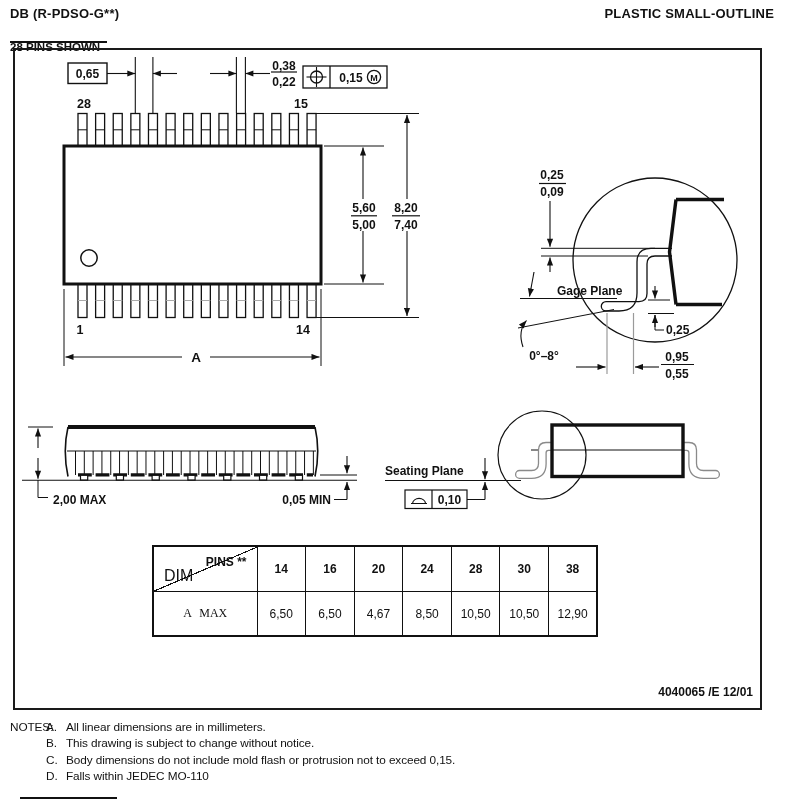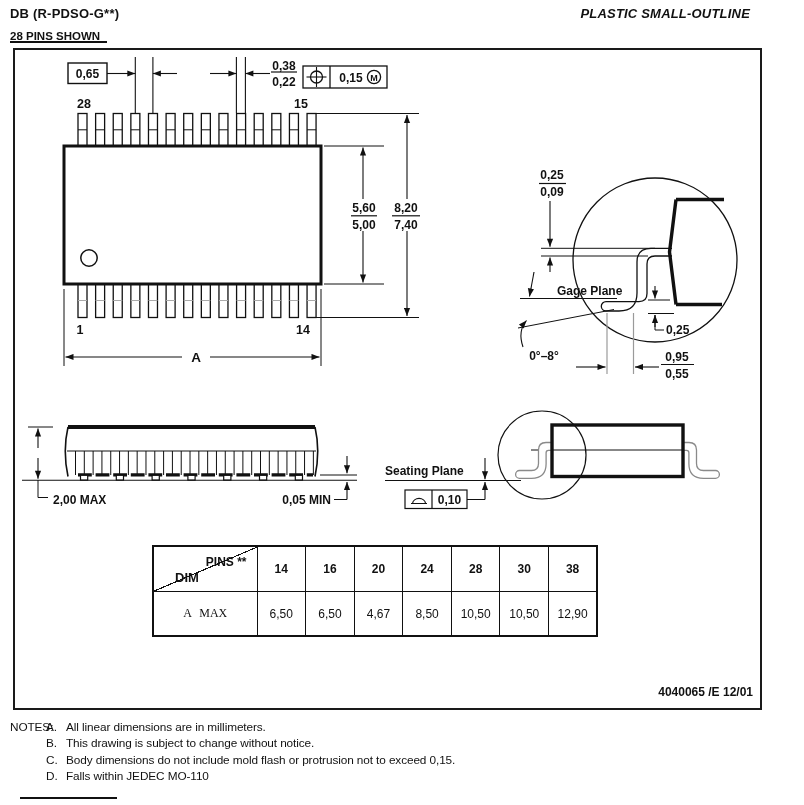--- a/index.html
+++ b/index.html
@@ -14,32 +14,32 @@
   text.pin{font-size:12.5px;font-weight:bold;}
   text.big{font-size:13.5px;font-weight:bold;}
   text.mm{font-size:9px;font-weight:bold;}
   
   .tblwrap{position:absolute;left:152px;top:545px;}
   table.pins{border-collapse:collapse;table-layout:fixed;background:#b91c1c;}
   table.pins td{border:1.2px solid #111;text-align:center;font-size:12px;padding:0;height:43px;background:#fff;}
   table.pins tr.hdr td{font-weight:bold;height:44px;}
   td.corner{position:relative;background:linear-gradient(to bottom right,#fff 49.4%,#111 49.4%,#111 50.8%,#fff 50.8%) !important;}
   .corner-top{position:absolute;top:8px;right:10px;font-weight:bold;font-size:12px;}
-  .corner-bot{position:absolute;bottom:6px;left:21px;font-weight:bold;font-size:13px;}
+  .corner-bot{position:absolute;bottom:6px;left:10px;font-weight:normal;font-size:16px;}
   td.rowlab{font-weight:normal;word-spacing:5px;font-family:Liberation Serif, serif;}
   
   .notes{position:absolute;left:10px;top:719px;font-size:11.8px;letter-spacing:-.1px;}
   .noterow{display:grid;grid-template-columns:36px 20px auto;line-height:16.4px;}
 </style>
 </head>
 <body>
 
 <div class="abs title" style="left:10px;top:6px;">DB (R-PDSO-G**)</div>
-<div class="abs title" style="right:54px;top:6px;font-style:italic;">PLASTIC SMALL-OUTLINE</div>
-<div class="abs subtitle" style="left:10px;top:30px;">28 PINS SHOWN</div>
+<div class="abs title" style="right:30px;top:6px;">PLASTIC SMALL-OUTLINE</div>
+<div class="abs subtitle" style="left:10px;top:41px;">28 PINS SHOWN</div>
 <div class="abs rule" style="left:10px;top:40.5px;width:97px;height:2px;"></div>
 
 <div class="abs frame" style="left:13px;top:48px;width:745px;height:658px;"></div>
 
 <div class="abs rule" style="left:20px;top:797px;width:97px;height:1.5px;"></div>
 
 <svg class="abs" style="left:0;top:0;" width="804" height="805" viewBox="0 0 804 805">
   <defs>
     <marker id="arr" markerUnits="userSpaceOnUse" markerWidth="9" markerHeight="7" refX="8.4" refY="3.5" orient="auto">
       <path d="M0.4,0.4 L8.4,3.5 L0.4,6.6 Z" fill="#111"></path>

